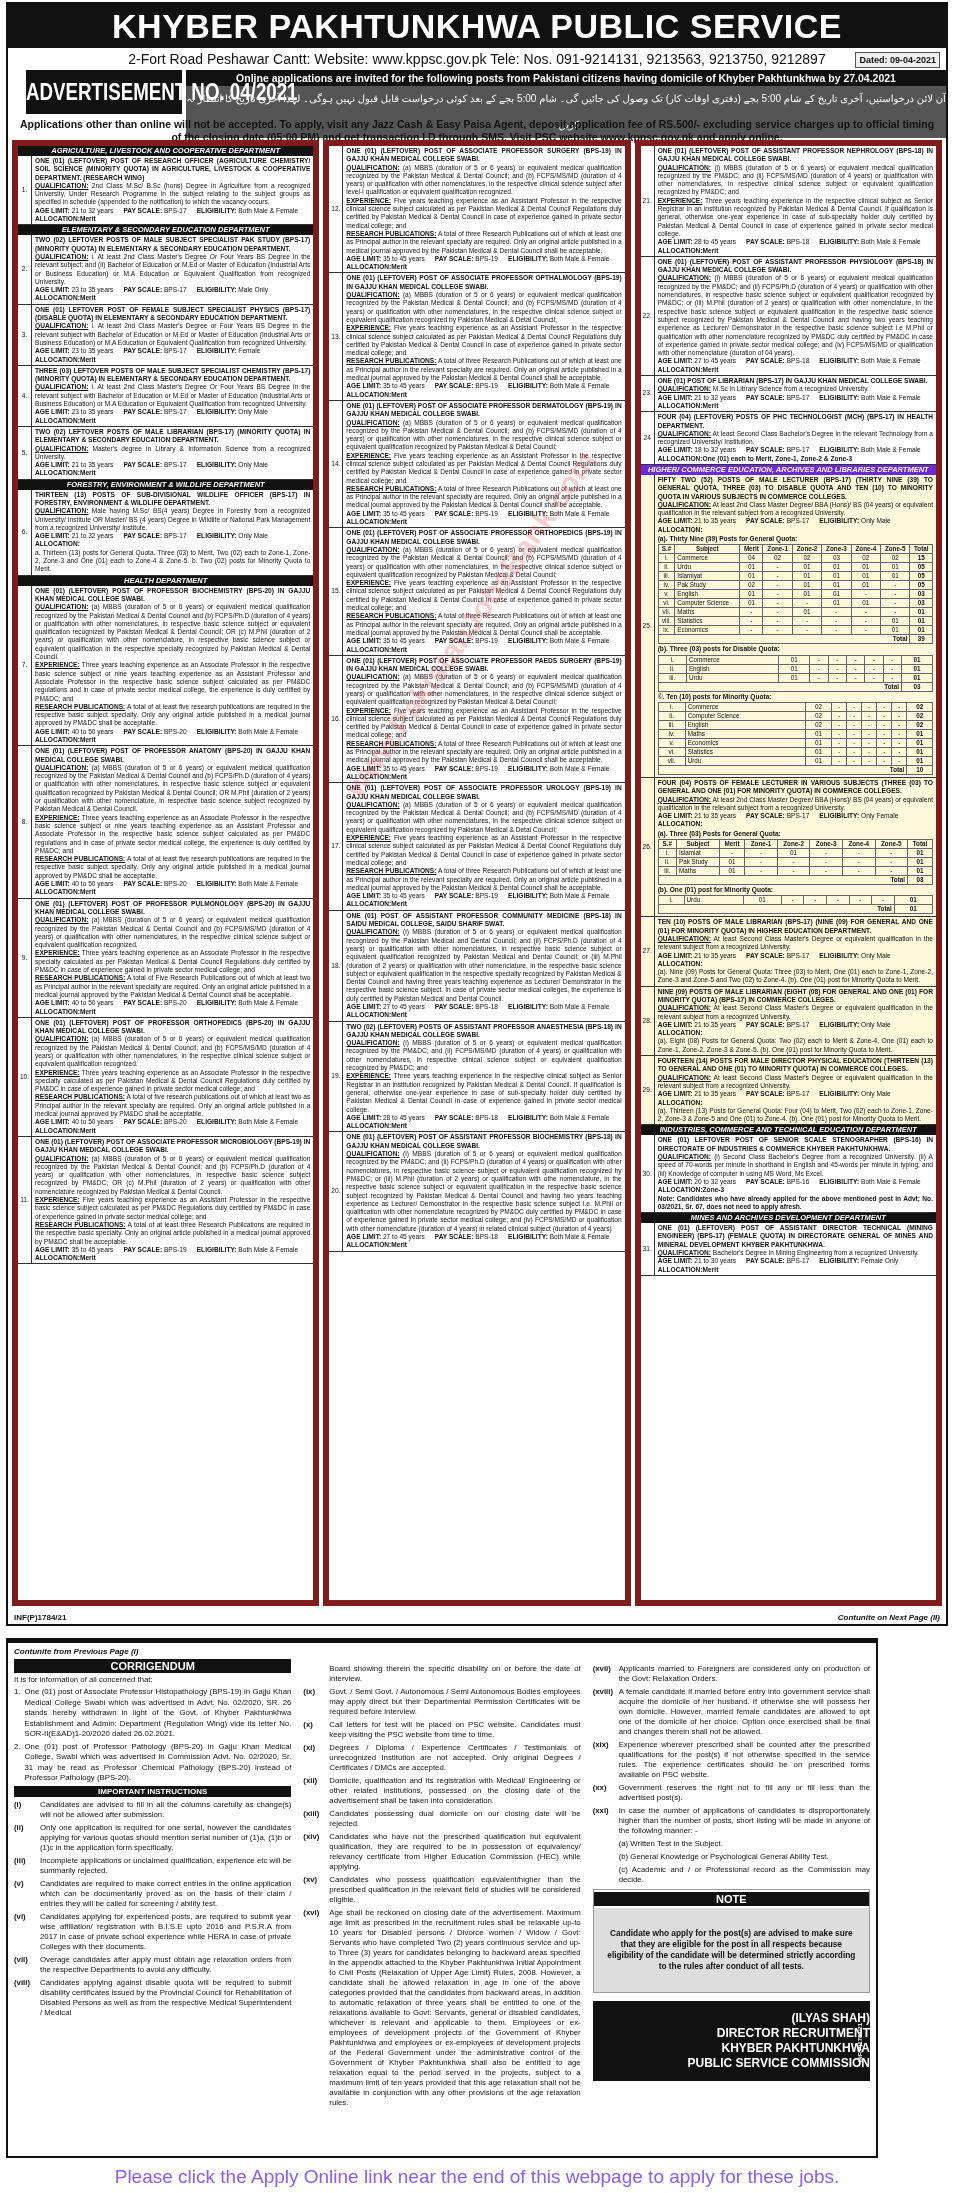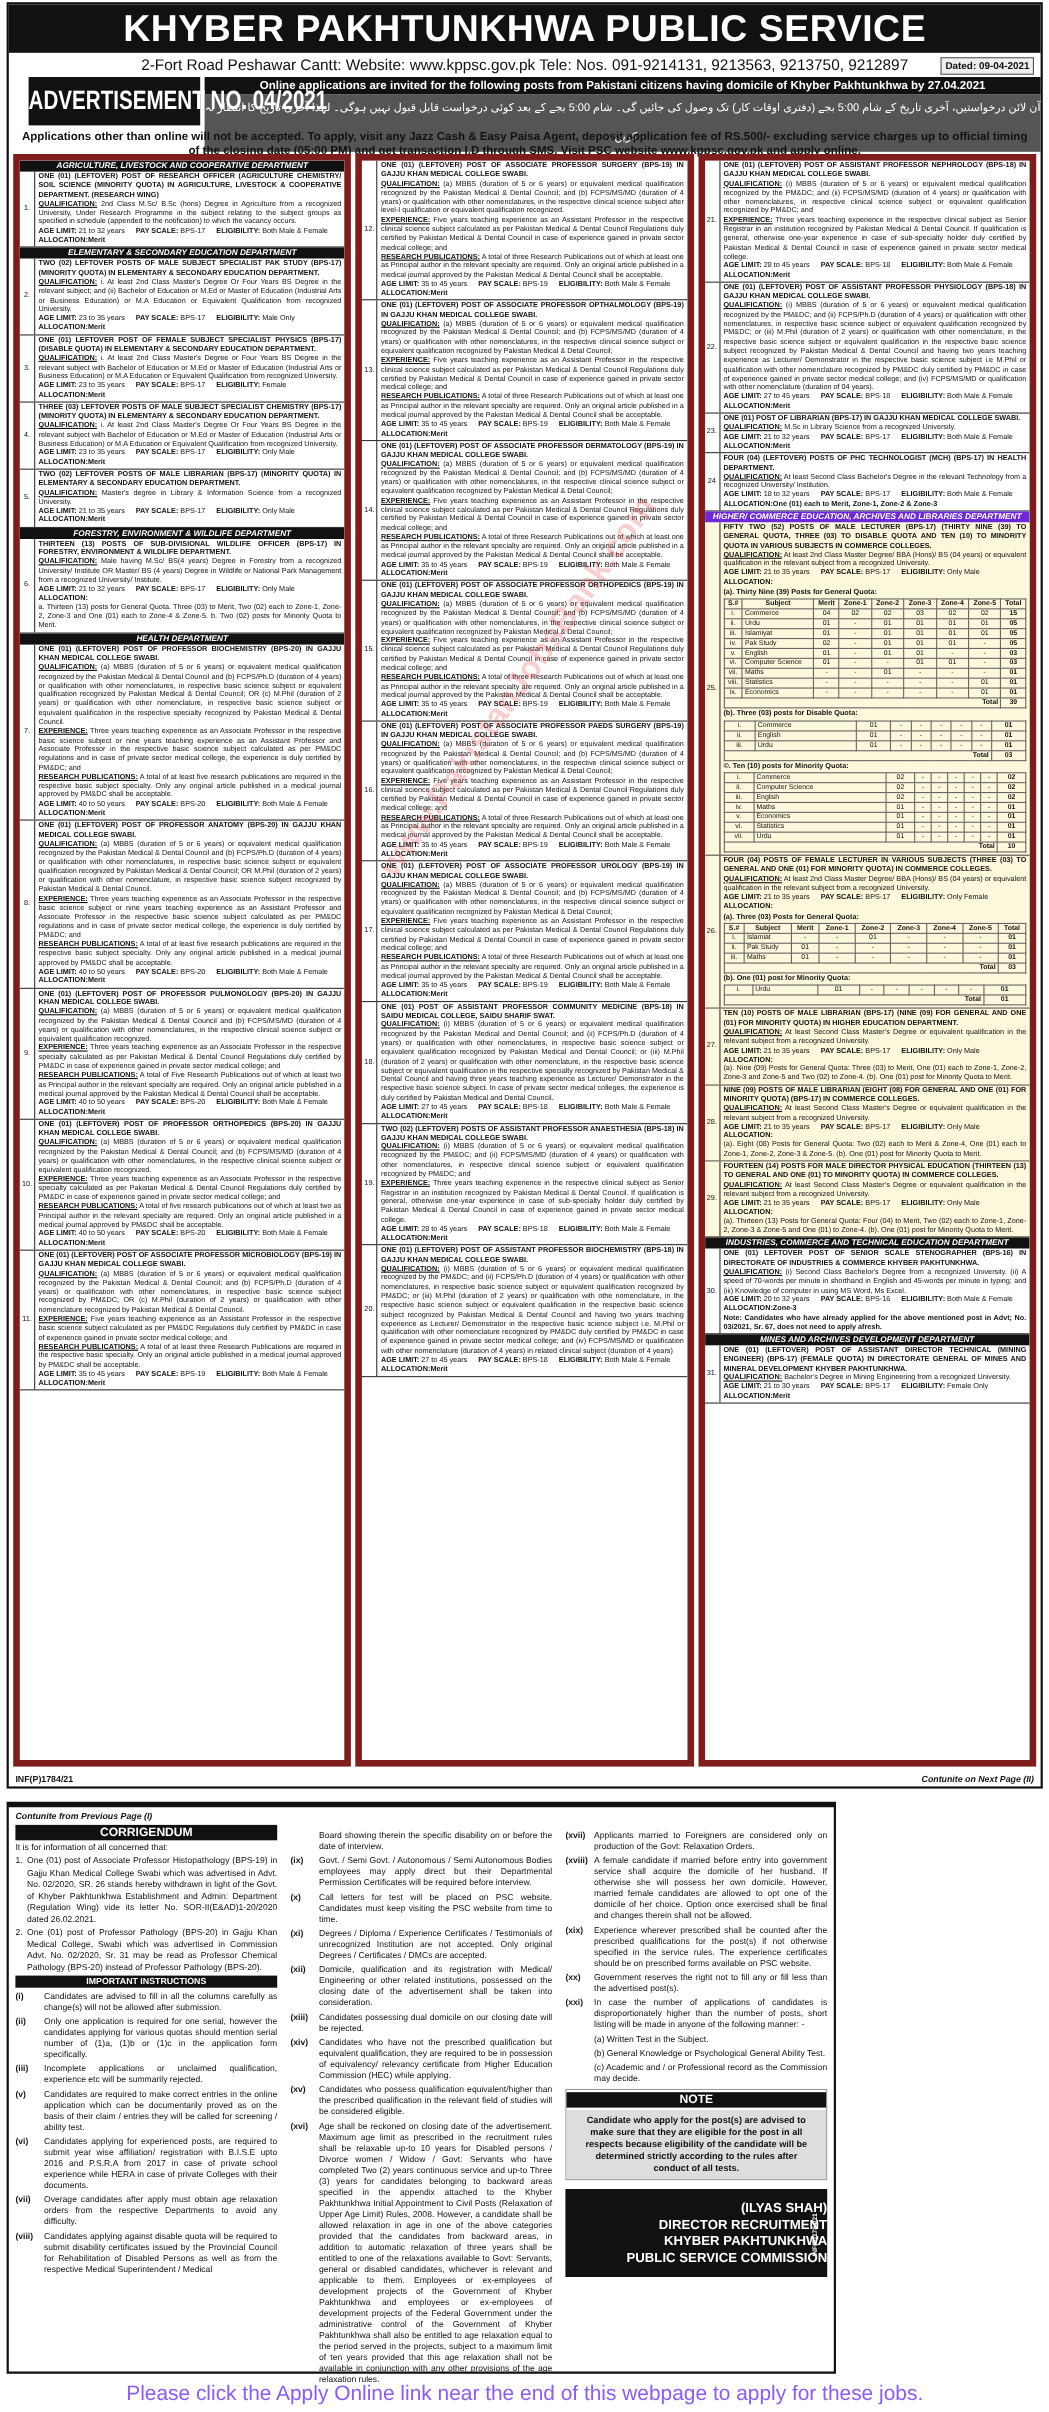--- a/index.html
+++ b/index.html
@@ -26,32 +26,32 @@
 .lbl{font-weight:bold;text-decoration:underline}
 .meta b{font-weight:bold}
 .meta span{margin-right:10px}
 table.alloc{border-collapse:collapse;width:100%;font-size:6.3px;margin:1px 0}
 table.alloc td,table.alloc th{border:1px solid #666;padding:0 2px;text-align:center;line-height:8px}
 table.alloc td:nth-child(2){text-align:left}
 table.alloc td:last-child{font-weight:bold}
 .tot td{text-align:right!important;font-weight:bold}
 .p1foot{position:absolute;left:6px;right:6px;bottom:2px;display:flex;justify-content:space-between;font-size:8px;font-weight:bold}
 .p1foot .r{font-style:italic}
-.page2{position:absolute;left:6px;top:1638px;width:754px;height:520px;border:2px solid #111;border-top:5px solid #111;background:#fff}
+.page2{position:absolute;left:6px;top:1638px;width:872px;height:520px;border:2px solid #111;border-top:5px solid #111;background:#fff}
 .p2cols{display:flex;height:100%}
 .p2c{flex:1;padding:4px 6px;font-size:7.8px;line-height:10px}
 .cont-prev{font-style:italic;font-weight:bold;font-size:8px}
 .bar{background:#111;color:#fff;text-align:center;font-weight:bold;font-size:11px;line-height:14px;margin:2px 0}
 .bar.small{font-size:8px;line-height:11px}
 .cor-intro{font-size:7.8px;margin:2px 0}
 .cor-item{display:flex;gap:4px;margin:2px 0;text-align:justify;font-size:7.8px;line-height:10.5px}
 .ins{display:flex;gap:4px;margin:3px 0;text-align:justify}
 .ins .n{width:22px;flex-shrink:0;font-weight:bold}
 .note-box{margin-top:4px;border:1px solid #999}
-.note-body{background:#ddd;text-align:center;font-weight:bold;font-size:8.3px;line-height:11px;padding:4px 10px}
+.note-body{background:#ddd;text-align:center;font-weight:bold;font-size:8.3px;line-height:11px;padding:20px 10px}
 .sig{margin-top:8px;background:#111;color:#fff;text-align:right;font-weight:bold;font-size:12px;line-height:15px;padding:10px 0;position:relative}
 .sig .inf{position:absolute;right:2px;top:22px;writing-mode:vertical-rl;transform:rotate(180deg);font-size:6px}
 .apply-banner{position:absolute;left:0;top:2160px;width:954px;height:33px;text-align:center;color:#8b5cf6;font-size:19px;line-height:33px}
 .wm{position:absolute;left:330px;top:780px;color:rgba(230,60,60,.25);font-weight:bold;font-size:30px;transform:rotate(-55deg);transform-origin:left top;white-space:nowrap;pointer-events:none}
 </style>
 </head>
 <body>
 
 <div class="page1">
   <div class="hdr-title">KHYBER PAKHTUNKHWA PUBLIC SERVICE COMMISSION</div>

